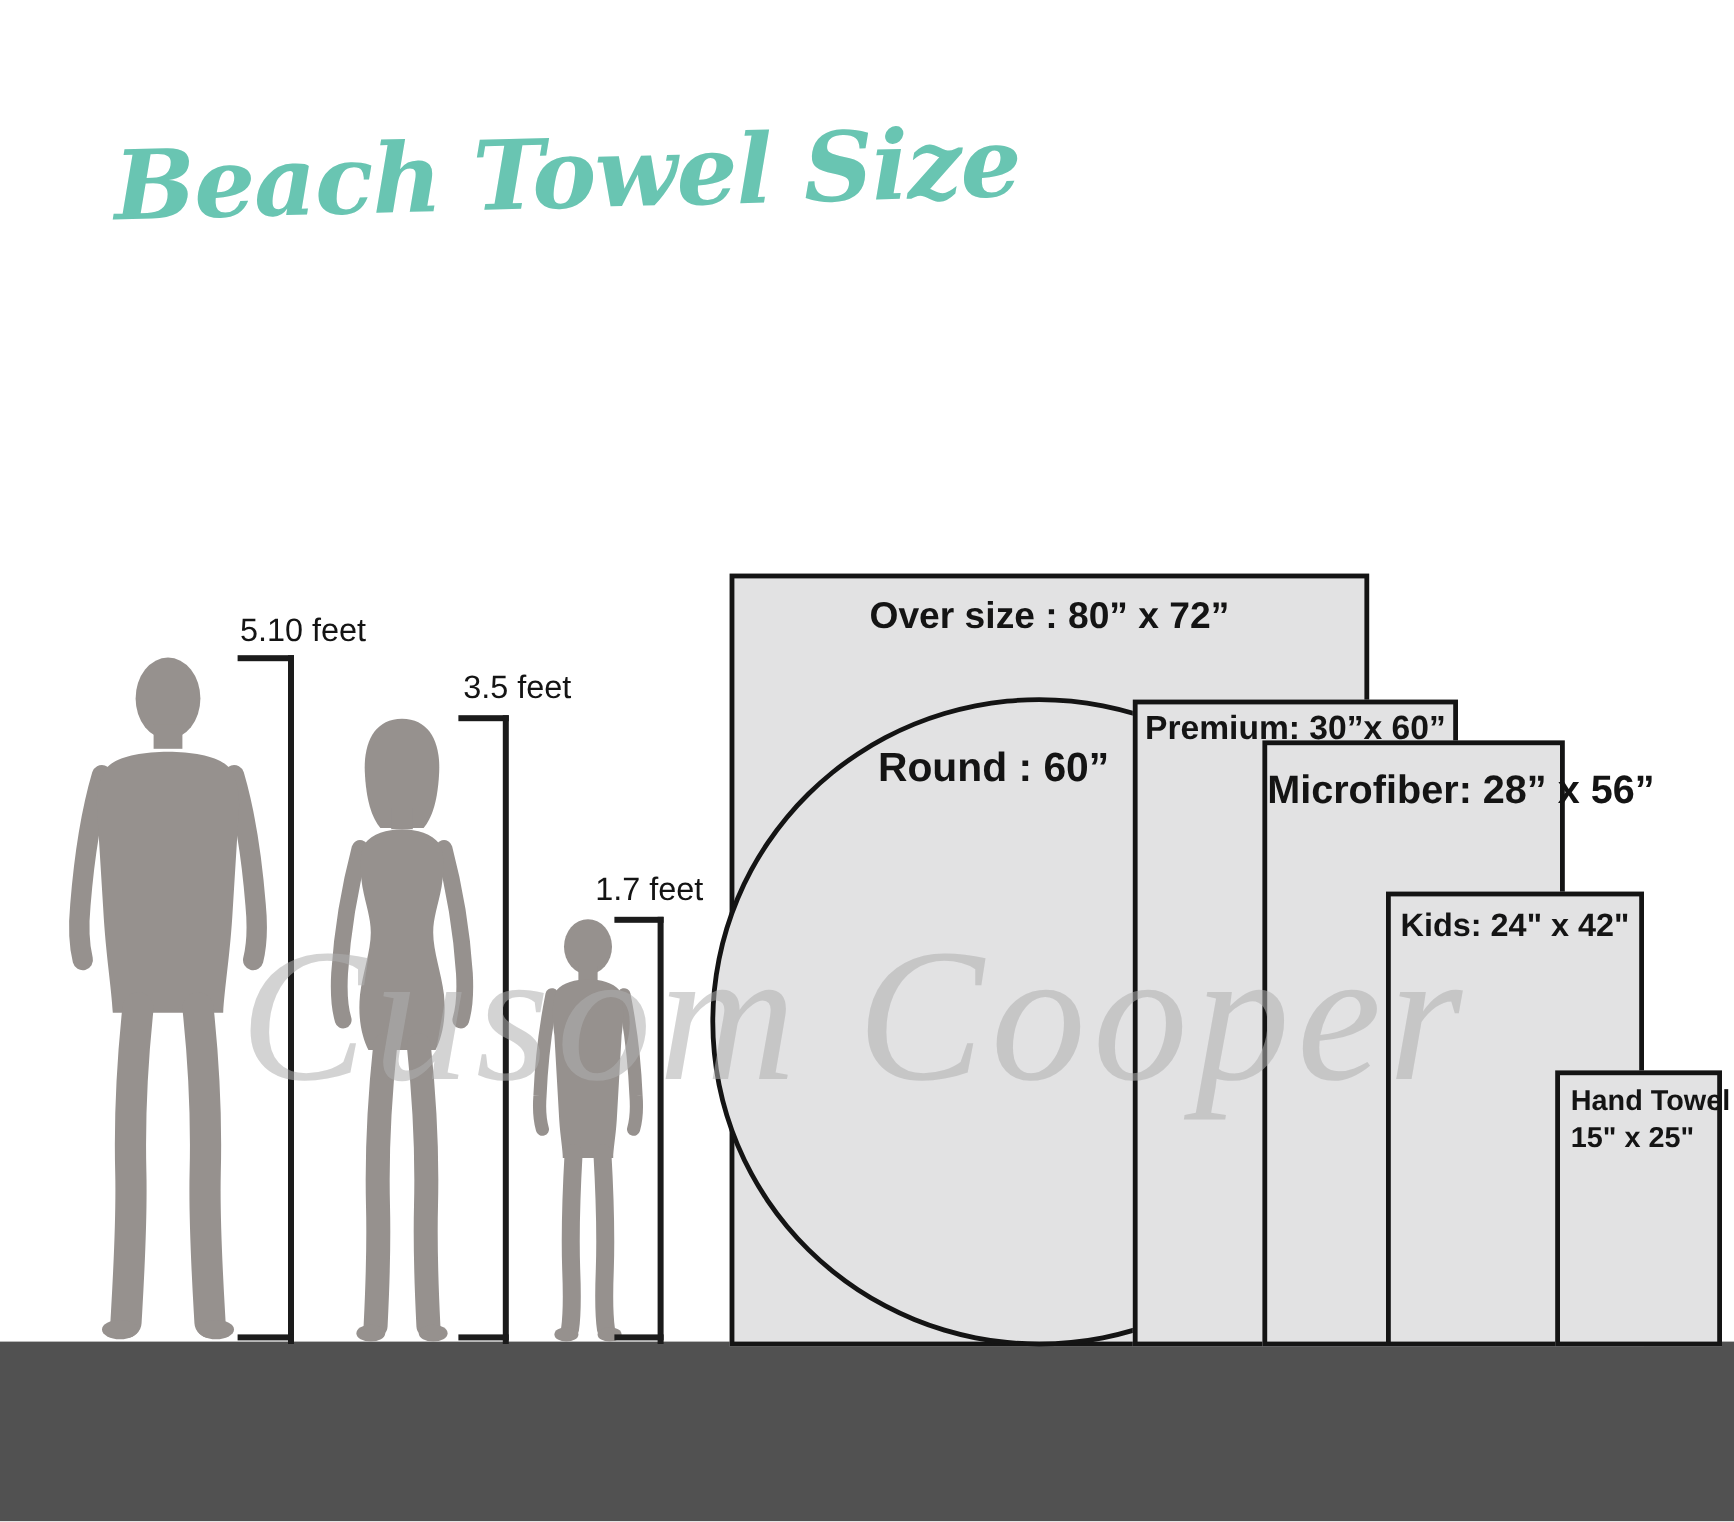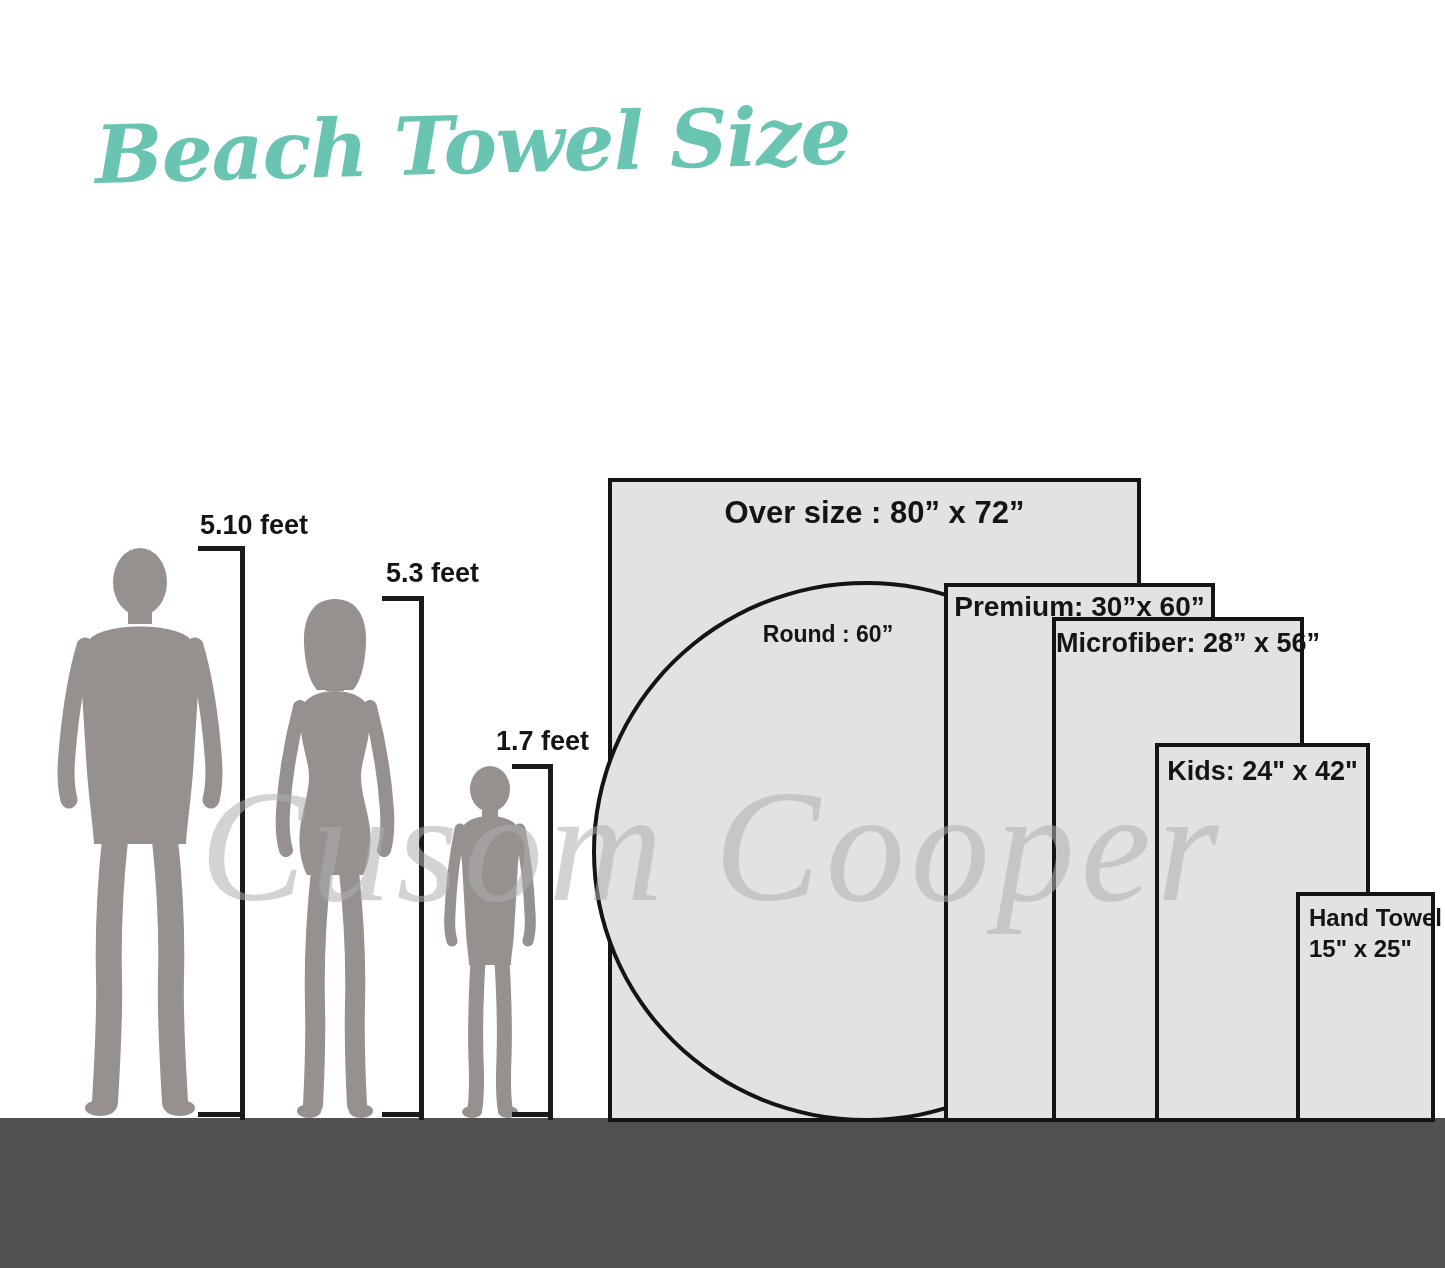--- a/index.html
+++ b/index.html
@@ -51,21 +51,21 @@
   .woman-top   { left:382px; top:596px;  width:42px; height:5px; }
   .woman-vert  { left:419px; top:596px;  width:5px;  height:524px; }
   .woman-tick  { left:382px; top:1112px; width:42px; height:5px; }
   .child-top   { left:512px; top:764px;  width:41px; height:5px; }
   .child-vert  { left:548px; top:764px;  width:5px;  height:356px; }
   .child-tick  { left:512px; top:1112px; width:41px; height:5px; }
 
   .hlabel {
     position: absolute;
     font-size: 27px;
-    font-weight: 700;
+    font-weight: 400;
     color: #141414;
     white-space: nowrap;
     text-align: right;
   }
   .hlabel-man   { left:200px; top:510px; }
   .hlabel-woman { left:386px; top:558px; }
   .hlabel-child { left:496px; top:726px; }
 
   
   .towel {
@@ -80,23 +80,23 @@
   .towel-microfiber { left:1052px; top:617px; width:252px; height:505px; }
   .towel-kids       { left:1155px; top:743px; width:215px; height:379px; }
   .towel-hand       { left:1268px; top:892px; width:139px; height:230px;margin-left:28px; }
 
   .tlabel {
     font-weight: 700;
     color: #141414;
     white-space: nowrap;
   }
   .tlabel-oversize   { text-align:center; padding-top:13px; font-size:31px; }
-  .tlabel-round      { position:absolute; left:0; right:76px; top:36px; text-align:center; font-size:23px; }
+  .tlabel-round      { position:absolute; left:0; right:76px; top:36px; text-align:center; font-size:34px; }
   .tlabel-premium    { text-align:center; padding-top:4px;  font-size:28px; }
-  .tlabel-microfiber { text-align:center; padding-top:7px;  font-size:27px; }
+  .tlabel-microfiber { text-align:center; padding-top:18px;  font-size:33px; }
   .tlabel-kids       { text-align:center; padding-top:9px;  font-size:27px; }
   .tlabel-hand       { padding:6px 0 0 9px; font-size:24px; line-height:31px; }
 
   
   .watermark {
     position: absolute;
     left: 200px;
     top: 756px;
     font-family: "Liberation Serif", "DejaVu Serif", serif;
     font-size: 158px;
@@ -156,21 +156,21 @@
   <div class="bar man-vert"></div>
   <div class="bar man-tick"></div>
   <div class="bar woman-top"></div>
   <div class="bar woman-vert"></div>
   <div class="bar woman-tick"></div>
   <div class="bar child-top"></div>
   <div class="bar child-vert"></div>
   <div class="bar child-tick"></div>
 
   <div class="hlabel hlabel-man">5.10 feet</div>
-  <div class="hlabel hlabel-woman">5.3 feet</div>
+  <div class="hlabel hlabel-woman">3.5 feet</div>
   <div class="hlabel hlabel-child">1.7 feet</div>
 
   <div class="towel towel-oversize">
     <div class="tlabel tlabel-oversize">Over size : 80” x 72”</div>
   </div>
 
   <div class="towel towel-round">
     <div class="tlabel tlabel-round">Round : 60”</div>
   </div>
 

